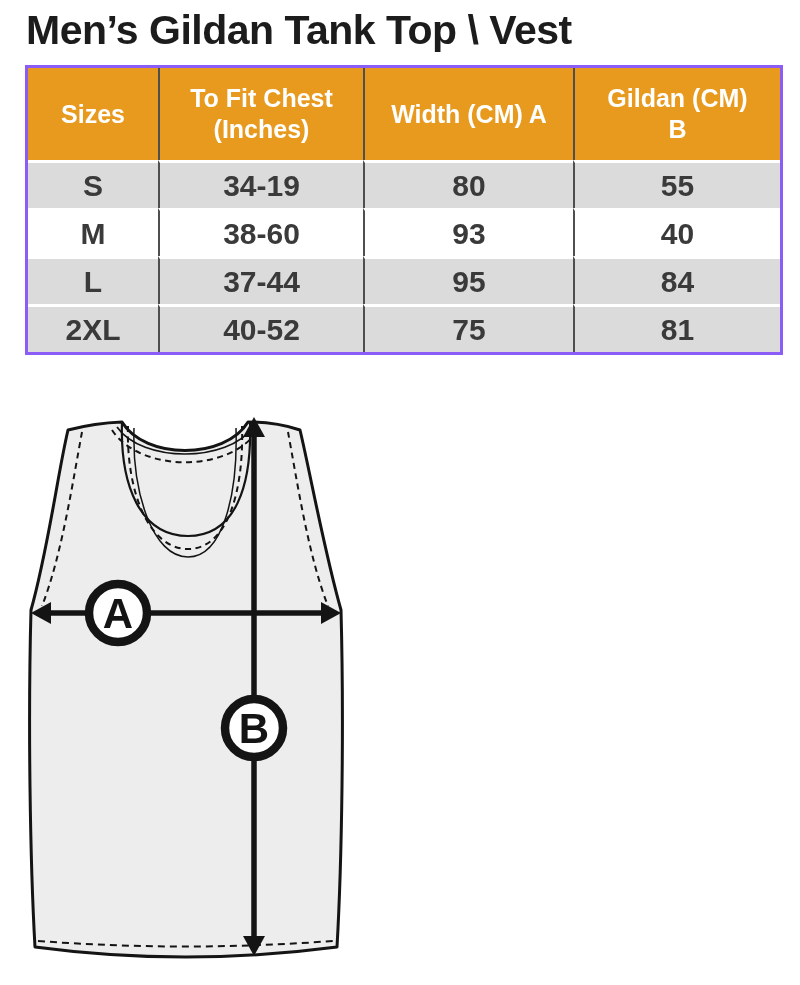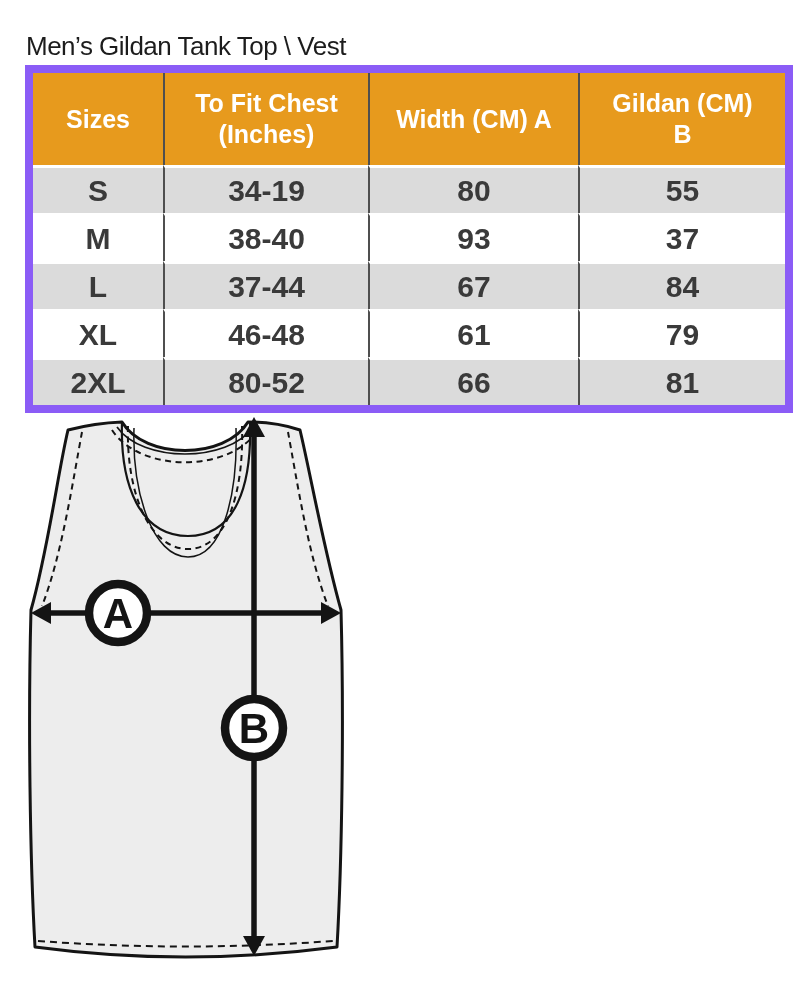--- a/index.html
+++ b/index.html
@@ -2,28 +2,28 @@
 <html><head>
 <meta charset="utf-8">
 <style>
   html,body{margin:0;padding:0;}
   body{
     width:800px;height:985px;background:#ffffff;position:relative;
     font-family:"Liberation Sans", sans-serif;
     overflow:hidden;
   }
   .page-title{
-    position:absolute;left:26px;top:24px;width:740px;
-    font-size:26px;font-weight:normal;letter-spacing:-0.5px;
+    position:absolute;left:26px;top:8px;width:740px;
+    font-size:41px;font-weight:bold;letter-spacing:-0.5px;
     color:#1c1c1c;line-height:44px;white-space:nowrap;
   }
   table.size-chart{
     position:absolute;left:25px;top:65px;width:752px;
     border-collapse:separate;border-spacing:0;table-layout:fixed;
-    border:8px solid #8b5cf6;
+    border:3px solid #8b5cf6;
   }
   table.size-chart th{
     background:#e79a1d;color:#ffffff;
     font-size:25px;font-weight:bold;line-height:31px;
     height:92px;text-align:center;vertical-align:middle;
     white-space:pre-line;padding:0 4px;
   }
   table.size-chart th + th, table.size-chart td + td{
     border-left:2px solid #4f4f4f;
   }
@@ -64,40 +64,34 @@
   </thead>
   <tbody>
     <tr class="striped">
       <td>S</td>
       <td>34-19</td>
       <td>80</td>
       <td>55</td>
     </tr>
     <tr>
       <td>M</td>
-      <td>38-40</td>
+      <td>38-60</td>
       <td>93</td>
-      <td>37</td>
+      <td>40</td>
     </tr>
     <tr class="striped">
       <td>L</td>
       <td>37-44</td>
-      <td>67</td>
+      <td>95</td>
       <td>84</td>
-    </tr>
-    <tr>
-      <td>XL</td>
-      <td>46-48</td>
-      <td>61</td>
-      <td>79</td>
     </tr>
     <tr class="striped">
       <td>2XL</td>
-      <td>80-52</td>
-      <td>66</td>
+      <td>40-52</td>
+      <td>75</td>
       <td>81</td>
     </tr>
   </tbody>
 </table>
 
 <div class="diagram-wrap">
   <svg width="400" height="575" viewBox="0 0 400 575" xmlns="http://www.w3.org/2000/svg">
 
     <g>
       <path d="M 68,20

